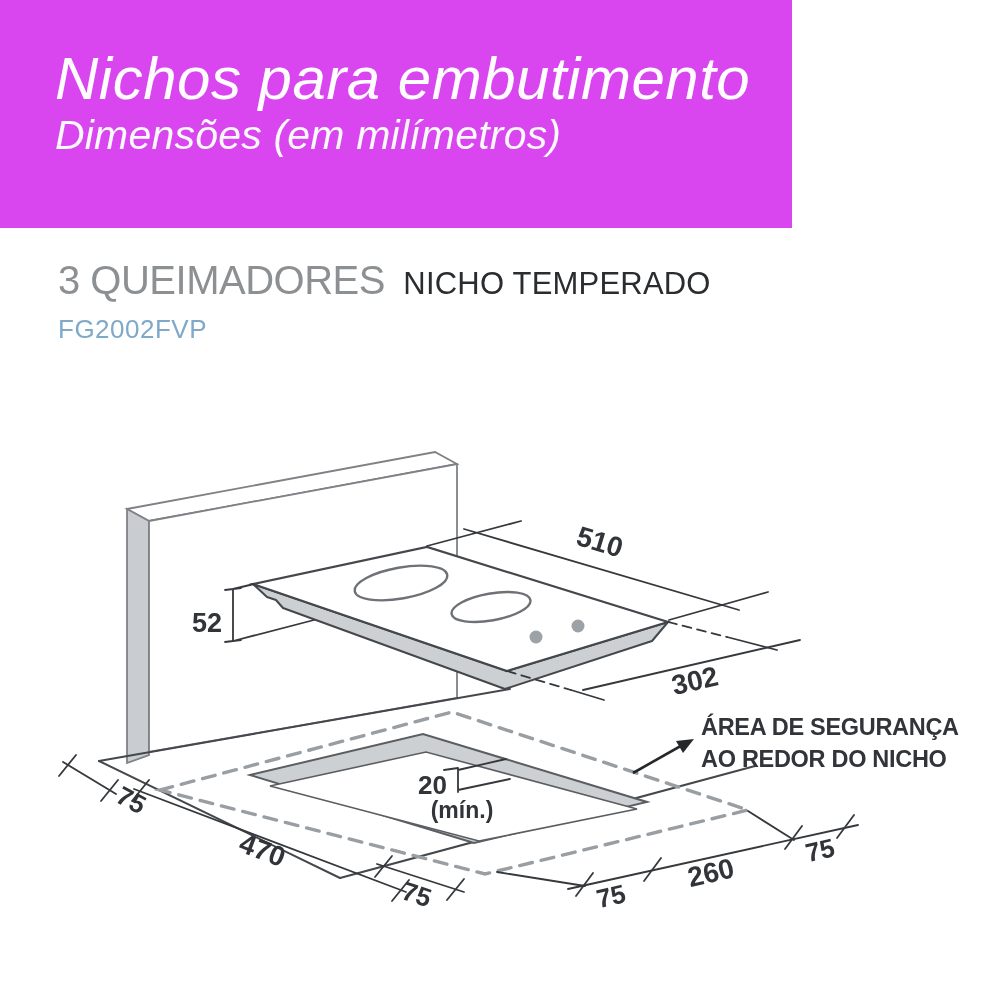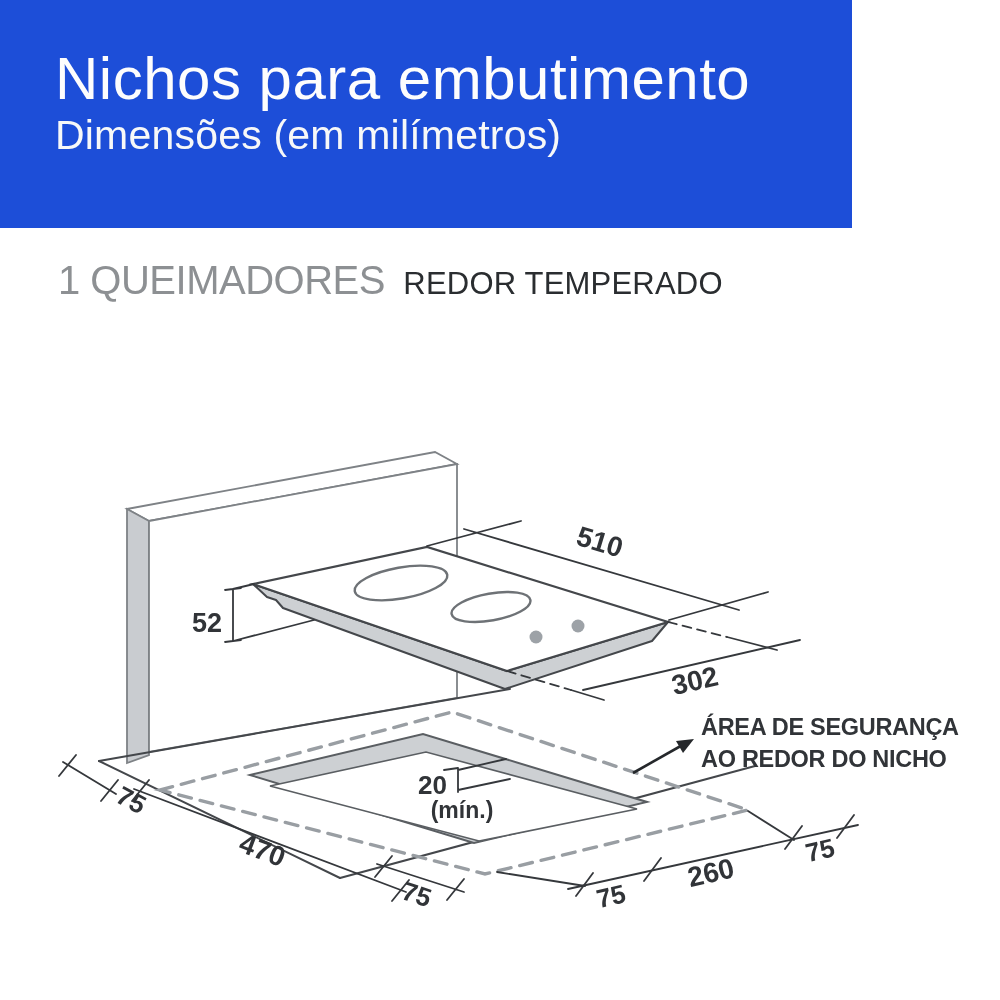--- a/index.html
+++ b/index.html
@@ -1,22 +1,23 @@
 <!DOCTYPE html>
 <html><head>
 <meta charset="utf-8">
 <style>
   html,body{margin:0;padding:0;}
   body{
     width:1000px;height:1000px;position:relative;overflow:hidden;
     background:#ffffff;font-family:"Liberation Sans",sans-serif;
   }
   .header{
-    position:absolute;left:0;top:0;width:852px;height:228px;
-    background:#1d4ed8;
+    position:absolute;left:0;top:0;width:792px;height:228px;
+    background:#d946ef;
+    font-style:italic;
   }
   .header .title{
     position:absolute;left:55px;top:44px;
     font-size:60px;font-weight:400;color:#fdfdfd;letter-spacing:0.5px;
     white-space:nowrap;
   }
   .header .subtitle{
     position:absolute;left:55px;top:112px;
     font-size:41px;font-weight:400;color:#f7f8f8;letter-spacing:0.2px;
     white-space:nowrap;
@@ -46,24 +47,25 @@
 </style>
 </head>
 <body>
 
 <div class="header">
   <div class="title">Nichos para embutimento</div>
   <div class="subtitle">Dimensões (em milímetros)</div>
 </div>
 
 <div class="product-line">
-  <span class="burners-label">1 QUEIMADORES</span>
-  <span class="type-label">REDOR TEMPERADO</span>
+  <span class="burners-label">3 QUEIMADORES</span>
+  <span class="type-label">NICHO TEMPERADO</span>
 </div>
 <div class="models">
+  <div class="model">FG2002FVP</div>
 </div>
 
 <svg width="1000" height="1000" viewBox="0 0 1000 1000">
 
   <g>
     <polygon points="127,509 435,452 457,464 149,521" fill="#ffffff" class="wallline" stroke="#7e8286"></polygon>
     <polygon points="127,509 149,521 149,755 127,763" fill="#c9ccd0" stroke="#7e8286" stroke-width="1.8"></polygon>
     <polygon points="149,521 457,464 457,698 149,752" fill="#ffffff" stroke="#7e8286" stroke-width="1.8"></polygon>
   </g>
 

